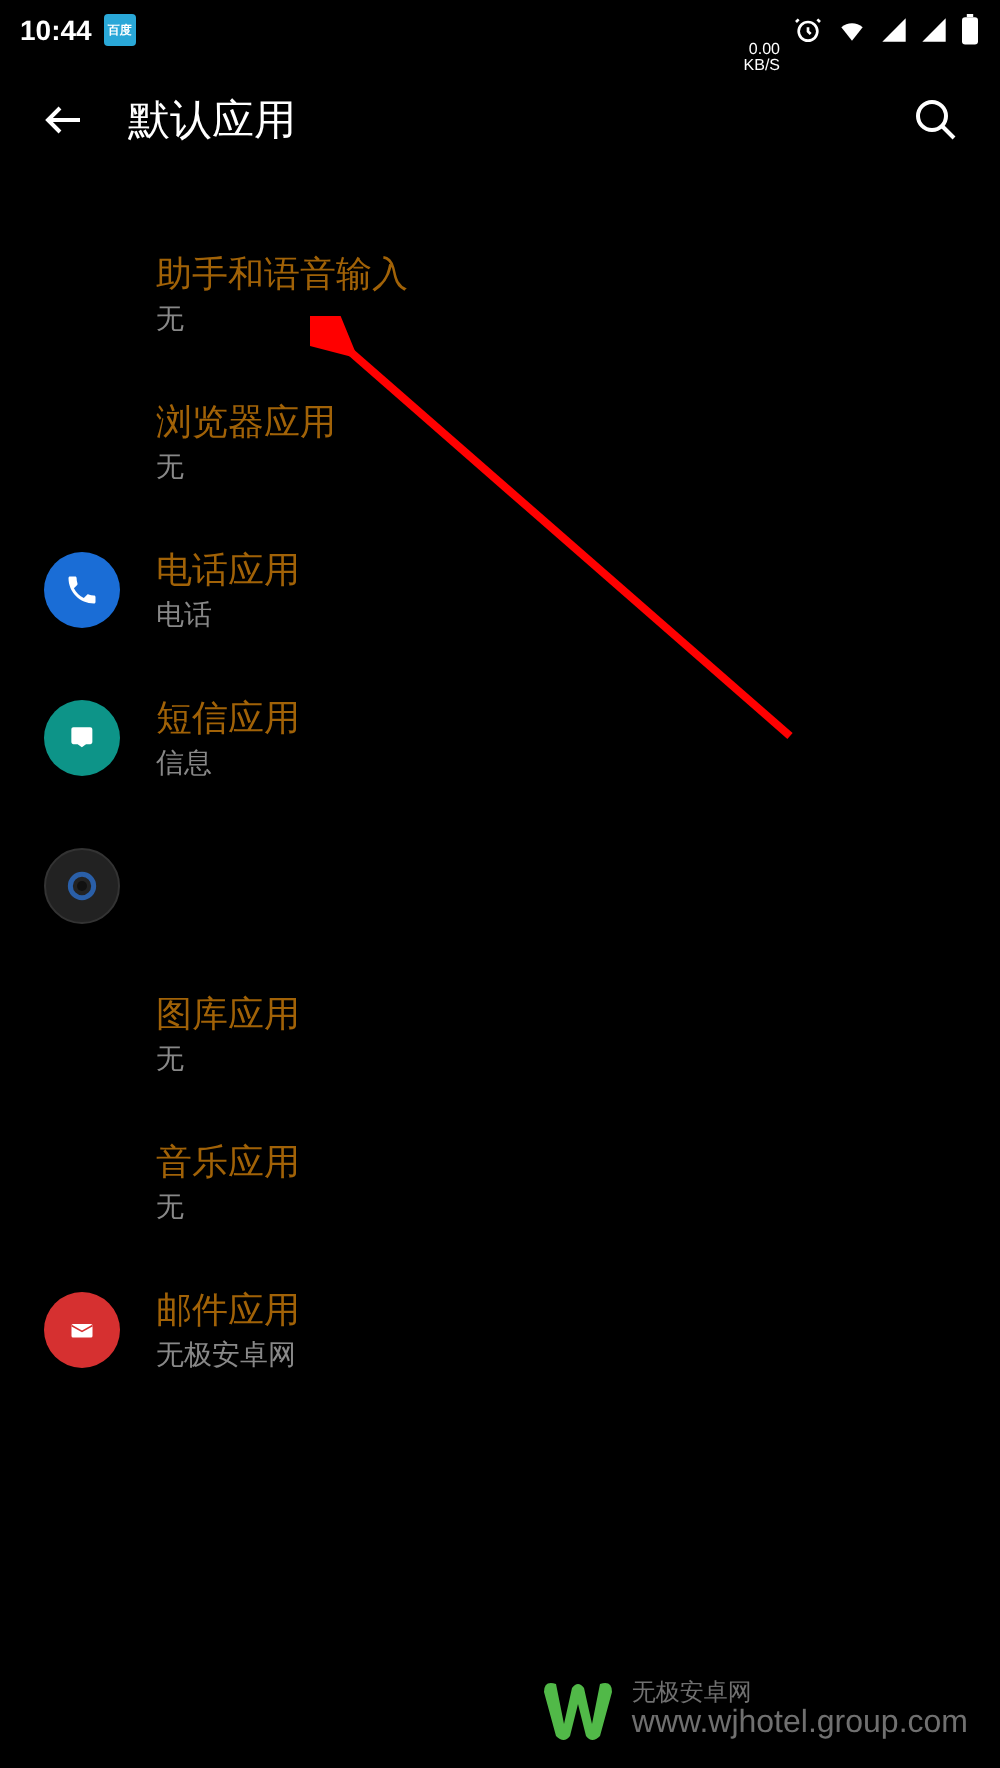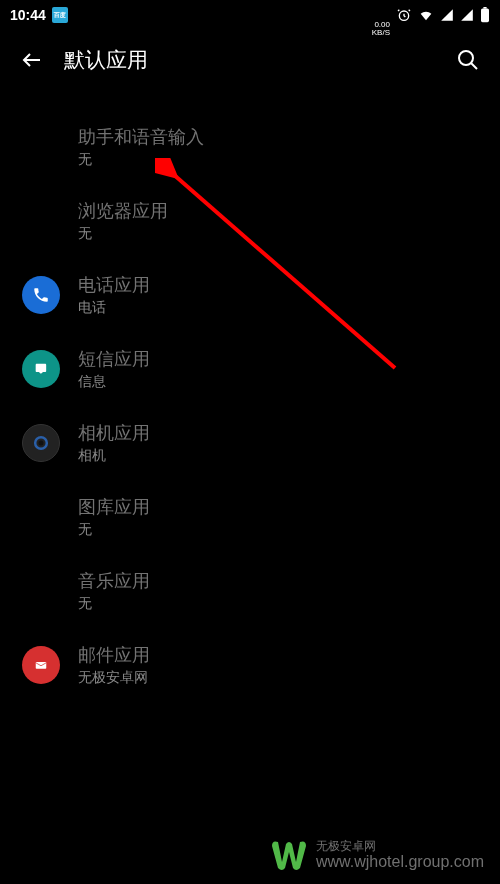--- a/index.html
+++ b/index.html
@@ -86,21 +86,21 @@
       justify-content: center;
       flex-shrink: 0;
     }
     .no-icon { width: 56px; flex-shrink: 0; }
     .item-text {
       display: flex;
       flex-direction: column;
     }
     .item-title {
       font-size: 18px;
-      color: #737373;
+      color: #a16207;
       margin-bottom: 2px;
     }
     .item-sub {
       font-size: 14px;
       color: #888;
     }
     .circle-icon {
       width: 38px;
       height: 38px;
       border-radius: 50%;
@@ -241,24 +241,20 @@
 
   <div class="list-item">
     <div class="item-icon-wrap">
       <div class="circle-icon" style="background:#222;border:1px solid #333">
           <svg width="20" height="20" viewBox="0 0 24 24">
             <circle cx="12" cy="12" r="7" fill="none" stroke="#2a5fa8" stroke-width="3"></circle>
             <circle cx="12" cy="12" r="3" fill="#111"></circle>
           </svg>
         </div>
     </div>
-    <div class="item-text">
-      <div class="item-title">相机应用</div>
-      <div class="item-sub">相机</div>
-    </div>
   </div>
 
   <div class="list-item">
     <div class="no-icon"></div>
     <div class="item-text">
       <div class="item-title">图库应用</div>
       <div class="item-sub">无</div>
     </div>
   </div>
 

